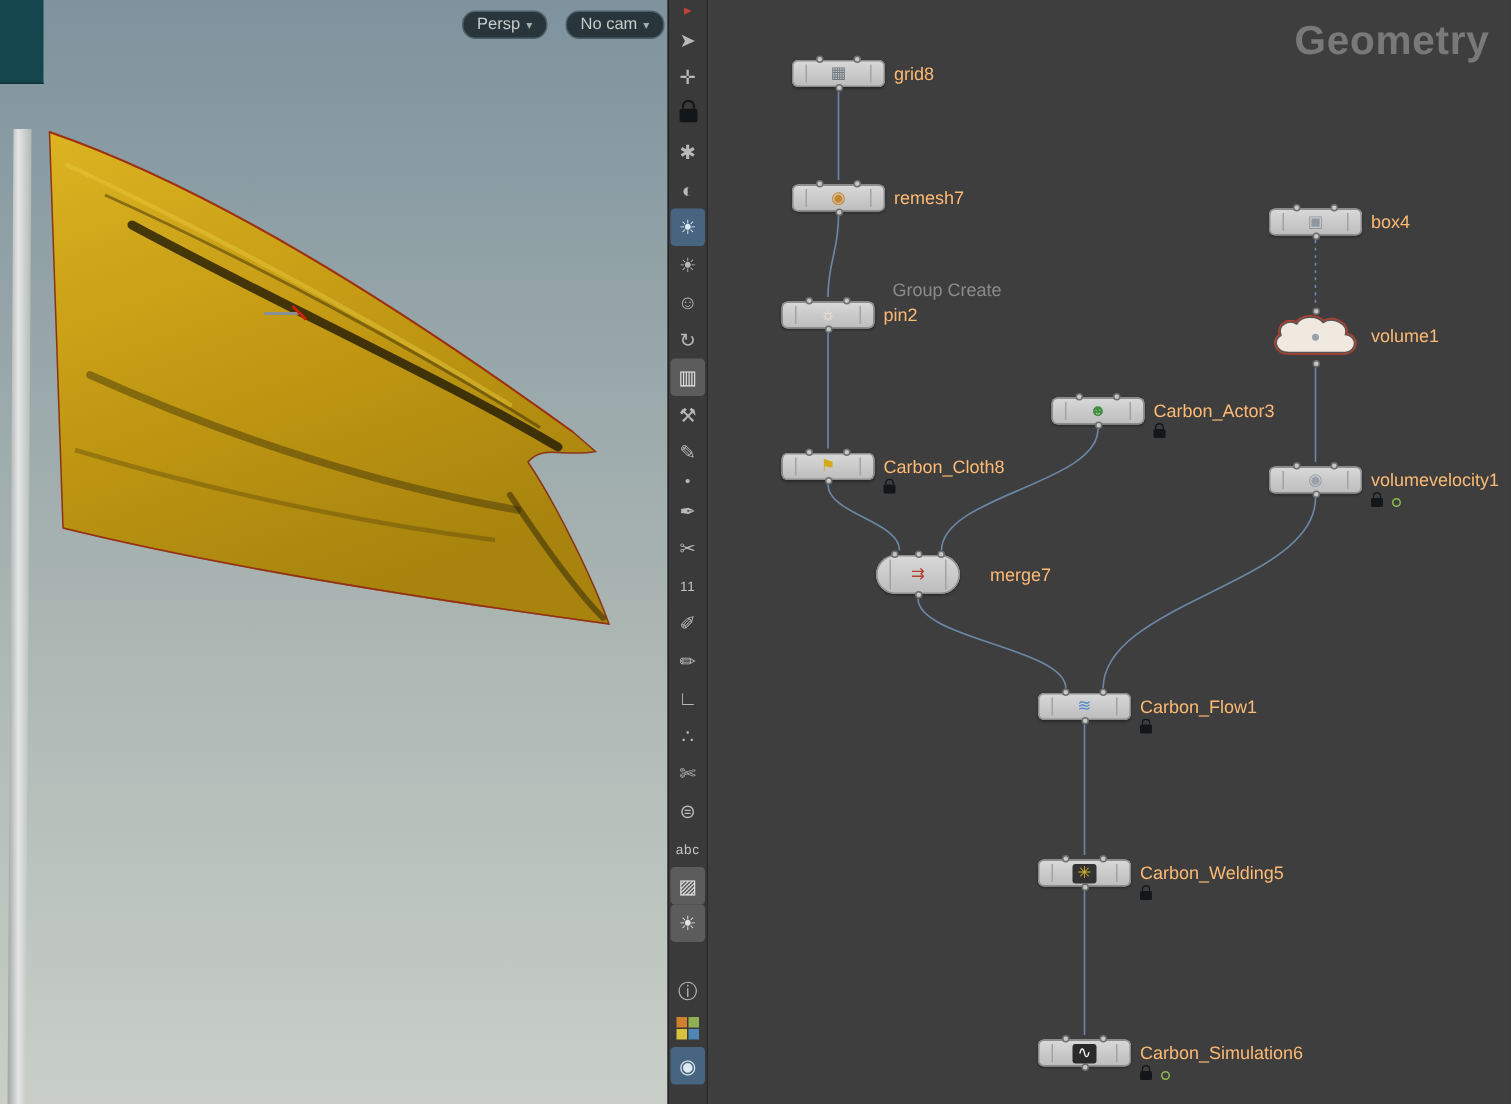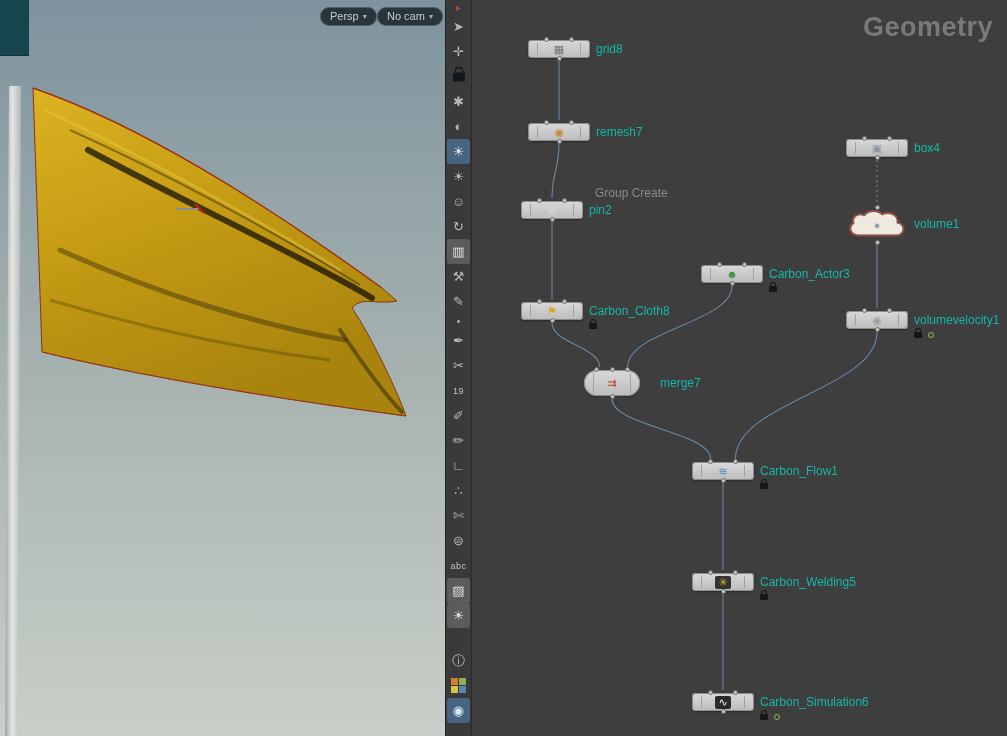--- a/index.html
+++ b/index.html
@@ -49,21 +49,21 @@
     display:flex;align-items:center;justify-content:center;cursor:pointer;}
   .nbody::before,.nbody::after{content:"";position:absolute;top:3px;bottom:3px;width:1px;background:#a2a2a2;}
   .nbody::before{left:9px;}
   .nbody::after{right:9px;}
   .node.oval .nbody{width:56px;height:26px;border-radius:13px;}
   .node.cloud .nbody{width:66px;height:34px;background:transparent;box-shadow:none;border-radius:0;}
   .node.cloud .nbody::before,.node.cloud .nbody::after{display:none;}
   .node.cloud .nbody svg{position:absolute;left:0;top:0;}
   .icon{position:relative;line-height:1;font-size:11px;z-index:1;}
   .icon.chip{padding:1px 3px;border-radius:2px;}
-  .nlabel{position:absolute;left:68px;top:2px;color:#14b8a6;font-size:12px;white-space:nowrap;}
+  .nlabel{position:absolute;left:68px;top:2px;color:#fdba74;font-size:12px;white-space:nowrap;}
   .node.oval .nlabel{left:76px;top:6px;}
   .node.cloud .nlabel{left:70px;top:9px;}
   .ncontext{position:absolute;left:74px;top:-15px;color:#8b8b8b;font-size:12px;white-space:nowrap;}
   .nflags{position:absolute;left:68px;top:21px;display:flex;gap:6px;align-items:center;}
   .dot{position:absolute;width:5px;height:5px;border-radius:50%;background:#c6c6c6;
     border:1px solid #6e6e6e;box-sizing:border-box;cursor:crosshair;}
 </style>
 </head>
 <body>
 
@@ -106,21 +106,21 @@
         <path d="M33,88 C140,125 260,200 382,288" stroke="#a03010" stroke-width="1.4" fill="none" opacity="0.85"></path>
         <path d="M42,352 C160,381 310,403 406,416" stroke="#a03010" stroke-width="1" fill="none" opacity="0.6"></path>
       </g>
 
       <g>
         <line x1="176" y1="209" x2="199" y2="209" stroke="#8a8f93" stroke-width="2"></line>
         <line x1="195" y1="204" x2="204" y2="213" stroke="#cc2200" stroke-width="2"></line>
       </g>
     </svg>
     <div class="corner-tab"></div>
-    <div class="vbtn" style="left:320px;text-align:right;">
+    <div class="vbtn" style="left:308px;text-align:right;">
       <span>Persp</span>
       <span class="caret">▾</span>
     </div>
     <div class="vbtn" style="left:377px;">
       <span>No cam</span>
       <span class="caret">▾</span>
     </div>
   </div>
 
   <div class="toolbar">
@@ -166,21 +166,21 @@
       <div class="tb sm">
         <span>•</span>
       </div>
       <div class="tb">
         <span>✒</span>
       </div>
       <div class="tb">
         <span>✂</span>
       </div>
       <div class="tb txt">
-        <span>19</span>
+        <span>11</span>
       </div>
       <div class="tb">
         <span>✐</span>
       </div>
       <div class="tb">
         <span>✏</span>
       </div>
       <div class="tb">
         <span>∟</span>
       </div>

